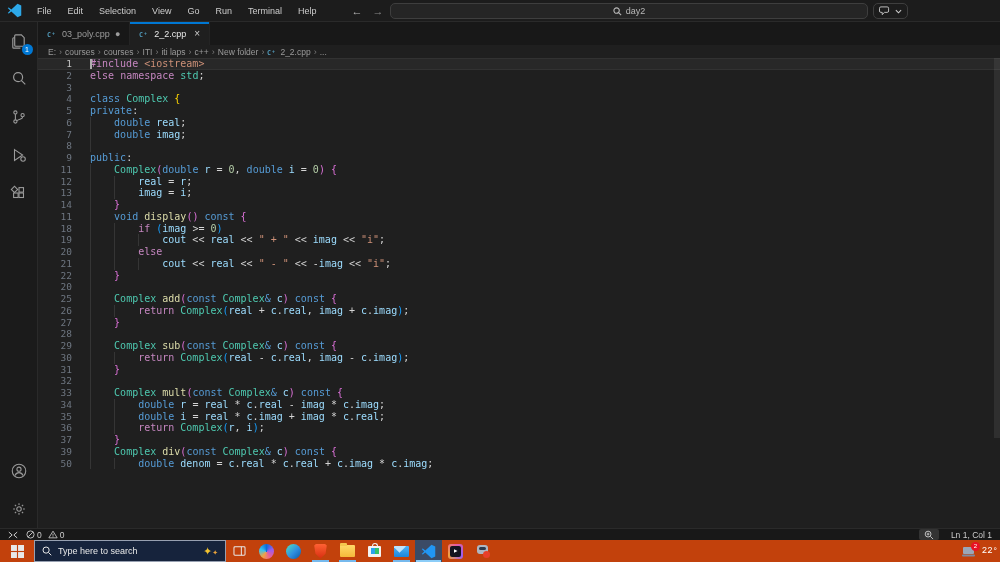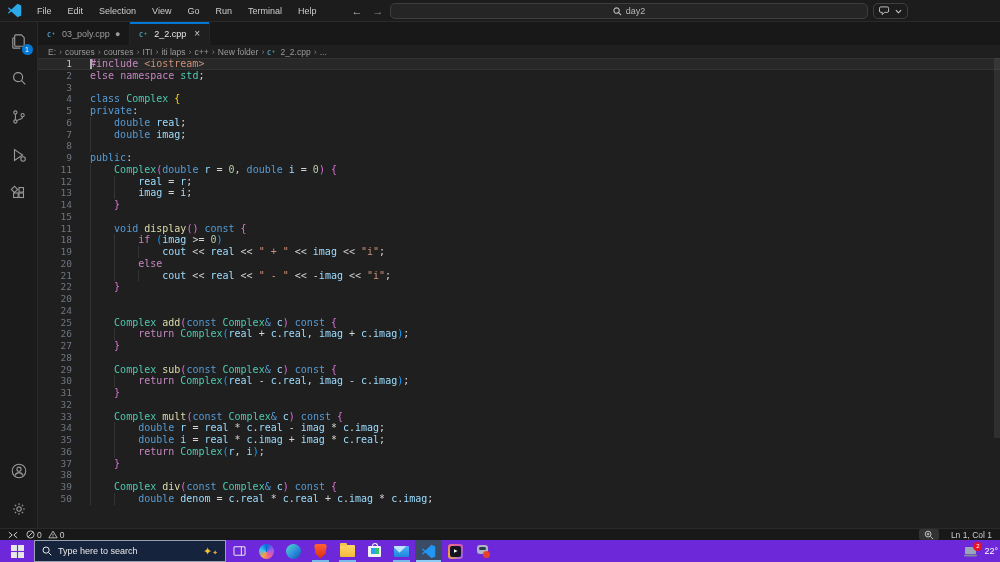--- a/index.html
+++ b/index.html
@@ -52,34 +52,34 @@
   .tk-b1{color:#FFD700;} .tk-b2{color:#DA70D6;} .tk-b3{color:#179FFF;}
   #editor-scrollbar { position:absolute; top:58px; right:0px; width:6px; height:380px; background:rgba(121,121,121,0.18); }
 
   
   #statusbar { position:absolute; top:528px; left:0; width:1000px; height:12px; background:#181818; border-top:1px solid #2a2a2a; display:flex; align-items:center; color:#cccccc; font-size:8.5px; padding:0 4px; }
   .status-item { display:flex; align-items:center; gap:2px; padding:0 4px; height:12px; }
   #status-right { margin-left:auto; display:flex; align-items:center; }
   #status-zoom { background:#333333; border-radius:2px; padding:0 5px; height:11px; display:flex; align-items:center; margin-right:8px; }
 
   
-  #taskbar { position:absolute; top:540px; left:0; width:1000px; height:22px; background:#6d28d9; display:flex; align-items:stretch; }
+  #taskbar { position:absolute; top:540px; left:0; width:1000px; height:22px; background:#c2410c; display:flex; align-items:stretch; }
   #start-button { width:34px; display:flex; align-items:center; justify-content:center; }
   #task-search { width:192px; background:#16233c; border:1px solid #97a0b1; display:flex; align-items:center; gap:6px; padding:0 7px; color:#e8e8e8; font-size:9px; }
   #task-search .grow { flex:1; }
   .sparkle { color:#f2c230; font-size:11px; line-height:1; }
   .sparkle small { font-size:7px; color:#e9a23b; }
   .task-btn { width:27px; display:flex; align-items:center; justify-content:center; position:relative; }
   .task-btn.active { background:#3b4b66; }
   .task-btn .runline { position:absolute; bottom:0; left:5px; right:5px; height:2px; background:#76b9ed; }
   .task-btn.active .runline { left:1px; right:1px; background:#8ccdf8; }
   #tray { margin-left:auto; display:flex; align-items:center; gap:6px; padding-right:2px; color:#ffffff; font-size:9px; }
   #tray-icon { position:relative; width:14px; height:13px; }
   #tray-badge { position:absolute; top:-3px; right:-4px; min-width:9px; height:9px; background:#e81224; border-radius:5px; color:#fff; font-size:6px; display:flex; align-items:center; justify-content:center; }
-  #tray-temp { white-space:nowrap; }
+  #tray-temp { white-space:nowrap;font-family:Liberation Mono, monospace; }
 
   .ico { display:inline-flex; align-items:center; justify-content:center; }
 </style>
 </head>
 <body>
 
 <div id="screen">
 
   <div id="titlebar">
     <span id="vscode-logo" class="ico">
@@ -272,24 +272,20 @@
       </div>
       <div class="row">
         <div class="gutter">13</div>
         <div class="code"><span class="guide" style="left: 0ch;"></span><span class="guide" style="left: 4ch;"></span><span class="tk-pln">        </span><span class="tk-var">imag</span><span class="tk-pln"> = </span><span class="tk-var">i</span><span class="tk-pln">;</span></div>
       </div>
       <div class="row">
         <div class="gutter">14</div>
         <div class="code"><span class="guide" style="left: 0ch;"></span><span class="tk-pln">    </span><span class="tk-b2">}</span></div>
       </div>
       <div class="row">
-        <div class="gutter">15</div>
-        <div class="code"><span class="guide" style="left: 0ch;"></span></div>
-      </div>
-      <div class="row">
         <div class="gutter">11</div>
         <div class="code"><span class="guide" style="left: 0ch;"></span><span class="tk-pln">    </span><span class="tk-kw">void</span><span class="tk-pln"> </span><span class="tk-fn">display</span><span class="tk-b2">()</span><span class="tk-pln"> </span><span class="tk-kw">const</span><span class="tk-pln"> </span><span class="tk-b2">{</span></div>
       </div>
       <div class="row">
         <div class="gutter">18</div>
         <div class="code"><span class="guide" style="left: 0ch;"></span><span class="guide" style="left: 4ch;"></span><span class="tk-pln">        </span><span class="tk-ctrl">if</span><span class="tk-pln"> </span><span class="tk-b3">(</span><span class="tk-var">imag</span><span class="tk-pln"> &gt;= </span><span class="tk-num">0</span><span class="tk-b3">)</span></div>
       </div>
       <div class="row">
         <div class="gutter">19</div>
         <div class="code"><span class="guide" style="left: 0ch;"></span><span class="guide" style="left: 4ch;"></span><span class="guide" style="left: 8ch;"></span><span class="tk-pln">            </span><span class="tk-var">cout</span><span class="tk-pln"> &lt;&lt; </span><span class="tk-var">real</span><span class="tk-pln"> &lt;&lt; </span><span class="tk-str">" + "</span><span class="tk-pln"> &lt;&lt; </span><span class="tk-var">imag</span><span class="tk-pln"> &lt;&lt; </span><span class="tk-str">"i"</span><span class="tk-pln">;</span></div>
@@ -304,24 +300,20 @@
       </div>
       <div class="row">
         <div class="gutter">22</div>
         <div class="code"><span class="guide" style="left: 0ch;"></span><span class="tk-pln">    </span><span class="tk-b2">}</span></div>
       </div>
       <div class="row">
         <div class="gutter">20</div>
         <div class="code"><span class="guide" style="left: 0ch;"></span></div>
       </div>
       <div class="row">
-        <div class="gutter">24</div>
-        <div class="code"><span class="guide" style="left: 0ch;"></span></div>
-      </div>
-      <div class="row">
         <div class="gutter">25</div>
         <div class="code"><span class="guide" style="left: 0ch;"></span><span class="tk-pln">    </span><span class="tk-type">Complex</span><span class="tk-pln"> </span><span class="tk-fn">add</span><span class="tk-b2">(</span><span class="tk-kw">const</span><span class="tk-pln"> </span><span class="tk-type">Complex</span><span class="tk-kw">&amp;</span><span class="tk-pln"> </span><span class="tk-var">c</span><span class="tk-b2">)</span><span class="tk-pln"> </span><span class="tk-kw">const</span><span class="tk-pln"> </span><span class="tk-b2">{</span></div>
       </div>
       <div class="row">
         <div class="gutter">26</div>
         <div class="code"><span class="guide" style="left: 0ch;"></span><span class="guide" style="left: 4ch;"></span><span class="tk-pln">        </span><span class="tk-ctrl">return</span><span class="tk-pln"> </span><span class="tk-type">Complex</span><span class="tk-b3">(</span><span class="tk-var">real</span><span class="tk-pln"> + </span><span class="tk-var">c</span><span class="tk-pln">.</span><span class="tk-var">real</span><span class="tk-pln">, </span><span class="tk-var">imag</span><span class="tk-pln"> + </span><span class="tk-var">c</span><span class="tk-pln">.</span><span class="tk-var">imag</span><span class="tk-b3">)</span><span class="tk-pln">;</span></div>
       </div>
       <div class="row">
         <div class="gutter">27</div>
         <div class="code"><span class="guide" style="left: 0ch;"></span><span class="tk-pln">    </span><span class="tk-b2">}</span></div>
@@ -358,24 +350,20 @@
         <div class="gutter">35</div>
         <div class="code"><span class="guide" style="left: 0ch;"></span><span class="guide" style="left: 4ch;"></span><span class="tk-pln">        </span><span class="tk-kw">double</span><span class="tk-pln"> </span><span class="tk-var">i</span><span class="tk-pln"> = </span><span class="tk-var">real</span><span class="tk-pln"> * </span><span class="tk-var">c</span><span class="tk-pln">.</span><span class="tk-var">imag</span><span class="tk-pln"> + </span><span class="tk-var">imag</span><span class="tk-pln"> * </span><span class="tk-var">c</span><span class="tk-pln">.</span><span class="tk-var">real</span><span class="tk-pln">;</span></div>
       </div>
       <div class="row">
         <div class="gutter">36</div>
         <div class="code"><span class="guide" style="left: 0ch;"></span><span class="guide" style="left: 4ch;"></span><span class="tk-pln">        </span><span class="tk-ctrl">return</span><span class="tk-pln"> </span><span class="tk-type">Complex</span><span class="tk-b3">(</span><span class="tk-var">r</span><span class="tk-pln">, </span><span class="tk-var">i</span><span class="tk-b3">)</span><span class="tk-pln">;</span></div>
       </div>
       <div class="row">
         <div class="gutter">37</div>
         <div class="code"><span class="guide" style="left: 0ch;"></span><span class="tk-pln">    </span><span class="tk-b2">}</span></div>
-      </div>
-      <div class="row">
-        <div class="gutter">38</div>
-        <div class="code"><span class="guide" style="left: 0ch;"></span></div>
       </div>
       <div class="row">
         <div class="gutter">39</div>
         <div class="code"><span class="guide" style="left: 0ch;"></span><span class="tk-pln">    </span><span class="tk-type">Complex</span><span class="tk-pln"> </span><span class="tk-fn">div</span><span class="tk-b2">(</span><span class="tk-kw">const</span><span class="tk-pln"> </span><span class="tk-type">Complex</span><span class="tk-kw">&amp;</span><span class="tk-pln"> </span><span class="tk-var">c</span><span class="tk-b2">)</span><span class="tk-pln"> </span><span class="tk-kw">const</span><span class="tk-pln"> </span><span class="tk-b2">{</span></div>
       </div>
       <div class="row">
         <div class="gutter">50</div>
         <div class="code"><span class="guide" style="left: 0ch;"></span><span class="guide" style="left: 4ch;"></span><span class="tk-pln">        </span><span class="tk-kw">double</span><span class="tk-pln"> </span><span class="tk-var">denom</span><span class="tk-pln"> = </span><span class="tk-var">c</span><span class="tk-pln">.</span><span class="tk-var">real</span><span class="tk-pln"> * </span><span class="tk-var">c</span><span class="tk-pln">.</span><span class="tk-var">real</span><span class="tk-pln"> + </span><span class="tk-var">c</span><span class="tk-pln">.</span><span class="tk-var">imag</span><span class="tk-pln"> * </span><span class="tk-var">c</span><span class="tk-pln">.</span><span class="tk-var">imag</span><span class="tk-pln">;</span></div>
       </div>
     </div>

